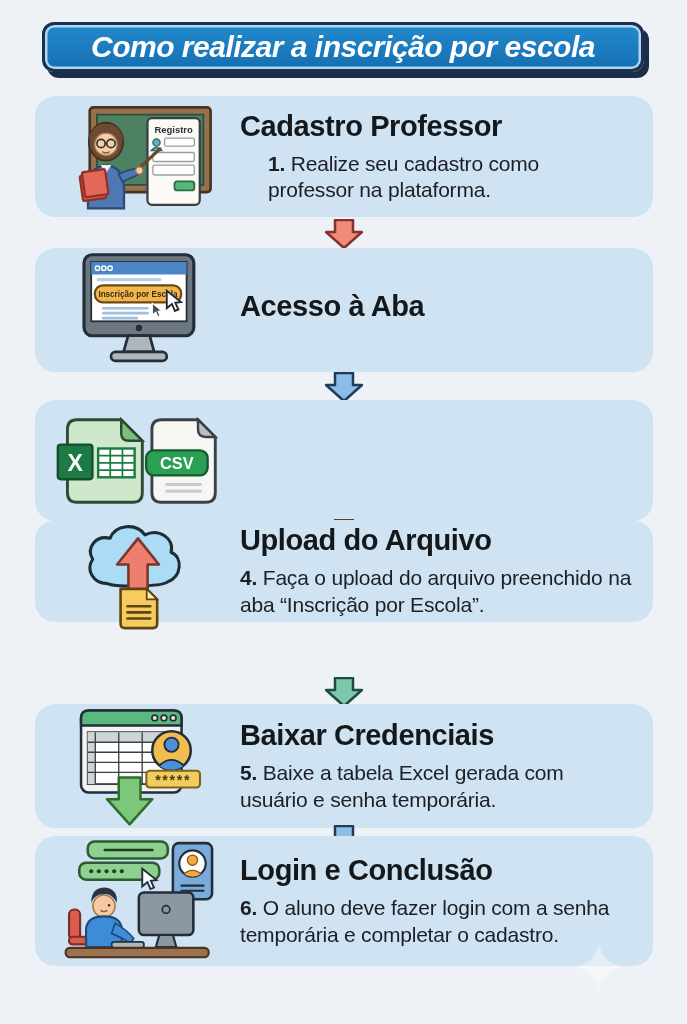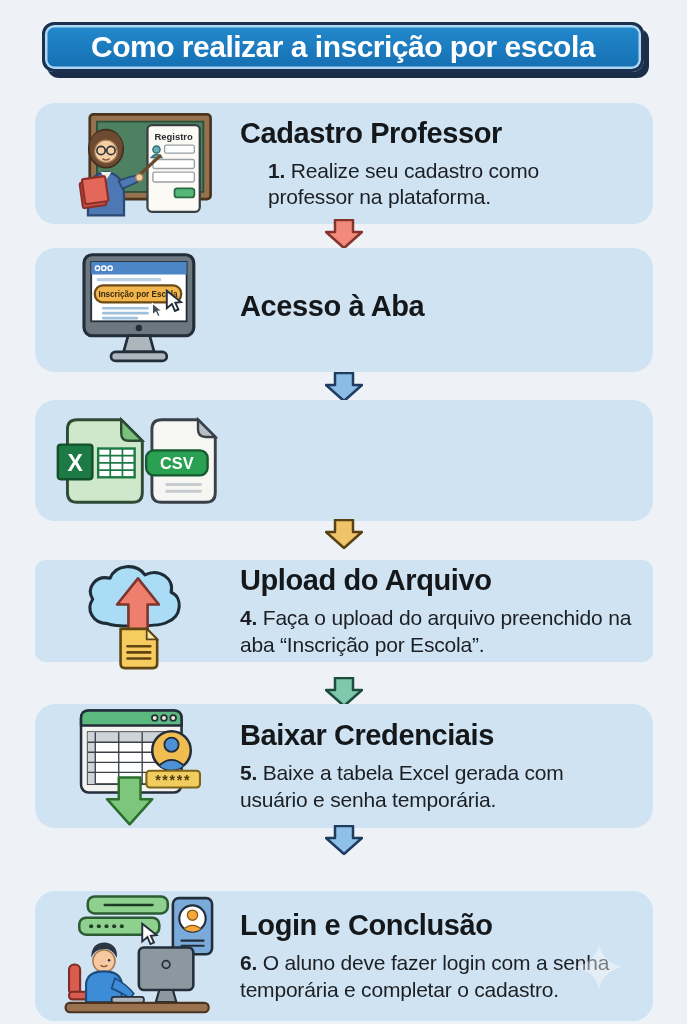--- a/index.html
+++ b/index.html
@@ -2,35 +2,35 @@
 <html><head>
 <meta charset="utf-8">
 <style>
   html,body{margin:0;padding:0;background:#eef2f7;}
   .canvas{position:relative;width:687px;height:1024px;background:#eef2f7;overflow:hidden;
           font-family:"Liberation Sans",sans-serif;}
   .title-bar{position:absolute;left:42px;top:22px;width:596px;height:44px;
      background:linear-gradient(#2389cd,#156fb2);
      border:3px solid #1c3050;border-radius:12px;
      box-shadow:5px 6px 0 #1a2e4a, inset 0 0 0 2.5px rgba(190,225,248,.9);
-     display:flex;align-items:center;justify-content:center;}
+     display:flex;align-items:center;justify-content:center;font-style:italic;}
   .title-bar h1{margin:0;color:#fff;font-size:30px;font-weight:700;letter-spacing:-.5px;}
   .card{position:absolute;left:35px;width:618px;background:#cfe3f2;border-radius:20px;
         display:flex;align-items:center;}
   .icon-box{width:205px;display:flex;align-items:center;justify-content:center;flex:none;}
   .step-text{flex:1;display:flex;flex-direction:column;justify-content:center;padding-right:10px;}
   .step-text h2{margin:0 0 8px 0;font-size:29px;font-weight:700;color:#15181b;letter-spacing:-.4px;}
   .desc{font-size:21px;line-height:1.24;color:#1c1f23;letter-spacing:-.2px;max-width:402px;}
   .desc b{font-weight:700;}
-  .card-0{top:103px;height:121px;}  .card-0 .desc{max-width:320px;margin-left:28px;}
+  .card-0{top:96px;height:121px;}  .card-0 .desc{max-width:320px;margin-left:28px;}
   .card-1{top:248px;height:124px;}
   .card-2{top:400px;height:121px;}
-  .card-3{top:560px;height:102px;border-radius:10px;}
+  .card-3{top:520px;height:102px;}
   .card-4{top:704px;height:124px;} .card-4 .desc{max-width:360px;}
-  .card-5{top:891px;height:130px;}
+  .card-5{top:836px;height:130px;}
   .arrow{position:absolute;left:325px;width:38px;height:30px;}
   .arrow-0{top:219px;} .arrow-1{top:372px;} .arrow-2{top:519px;} .arrow-3{top:677px;} .arrow-4{top:825px;}
   .sparkle{position:absolute;left:576px;top:944px;opacity:.42;}
   svg text{font-family:"Liberation Sans",sans-serif;}
 </style>
 </head>
 <body>
 
 <div class="canvas">
 

